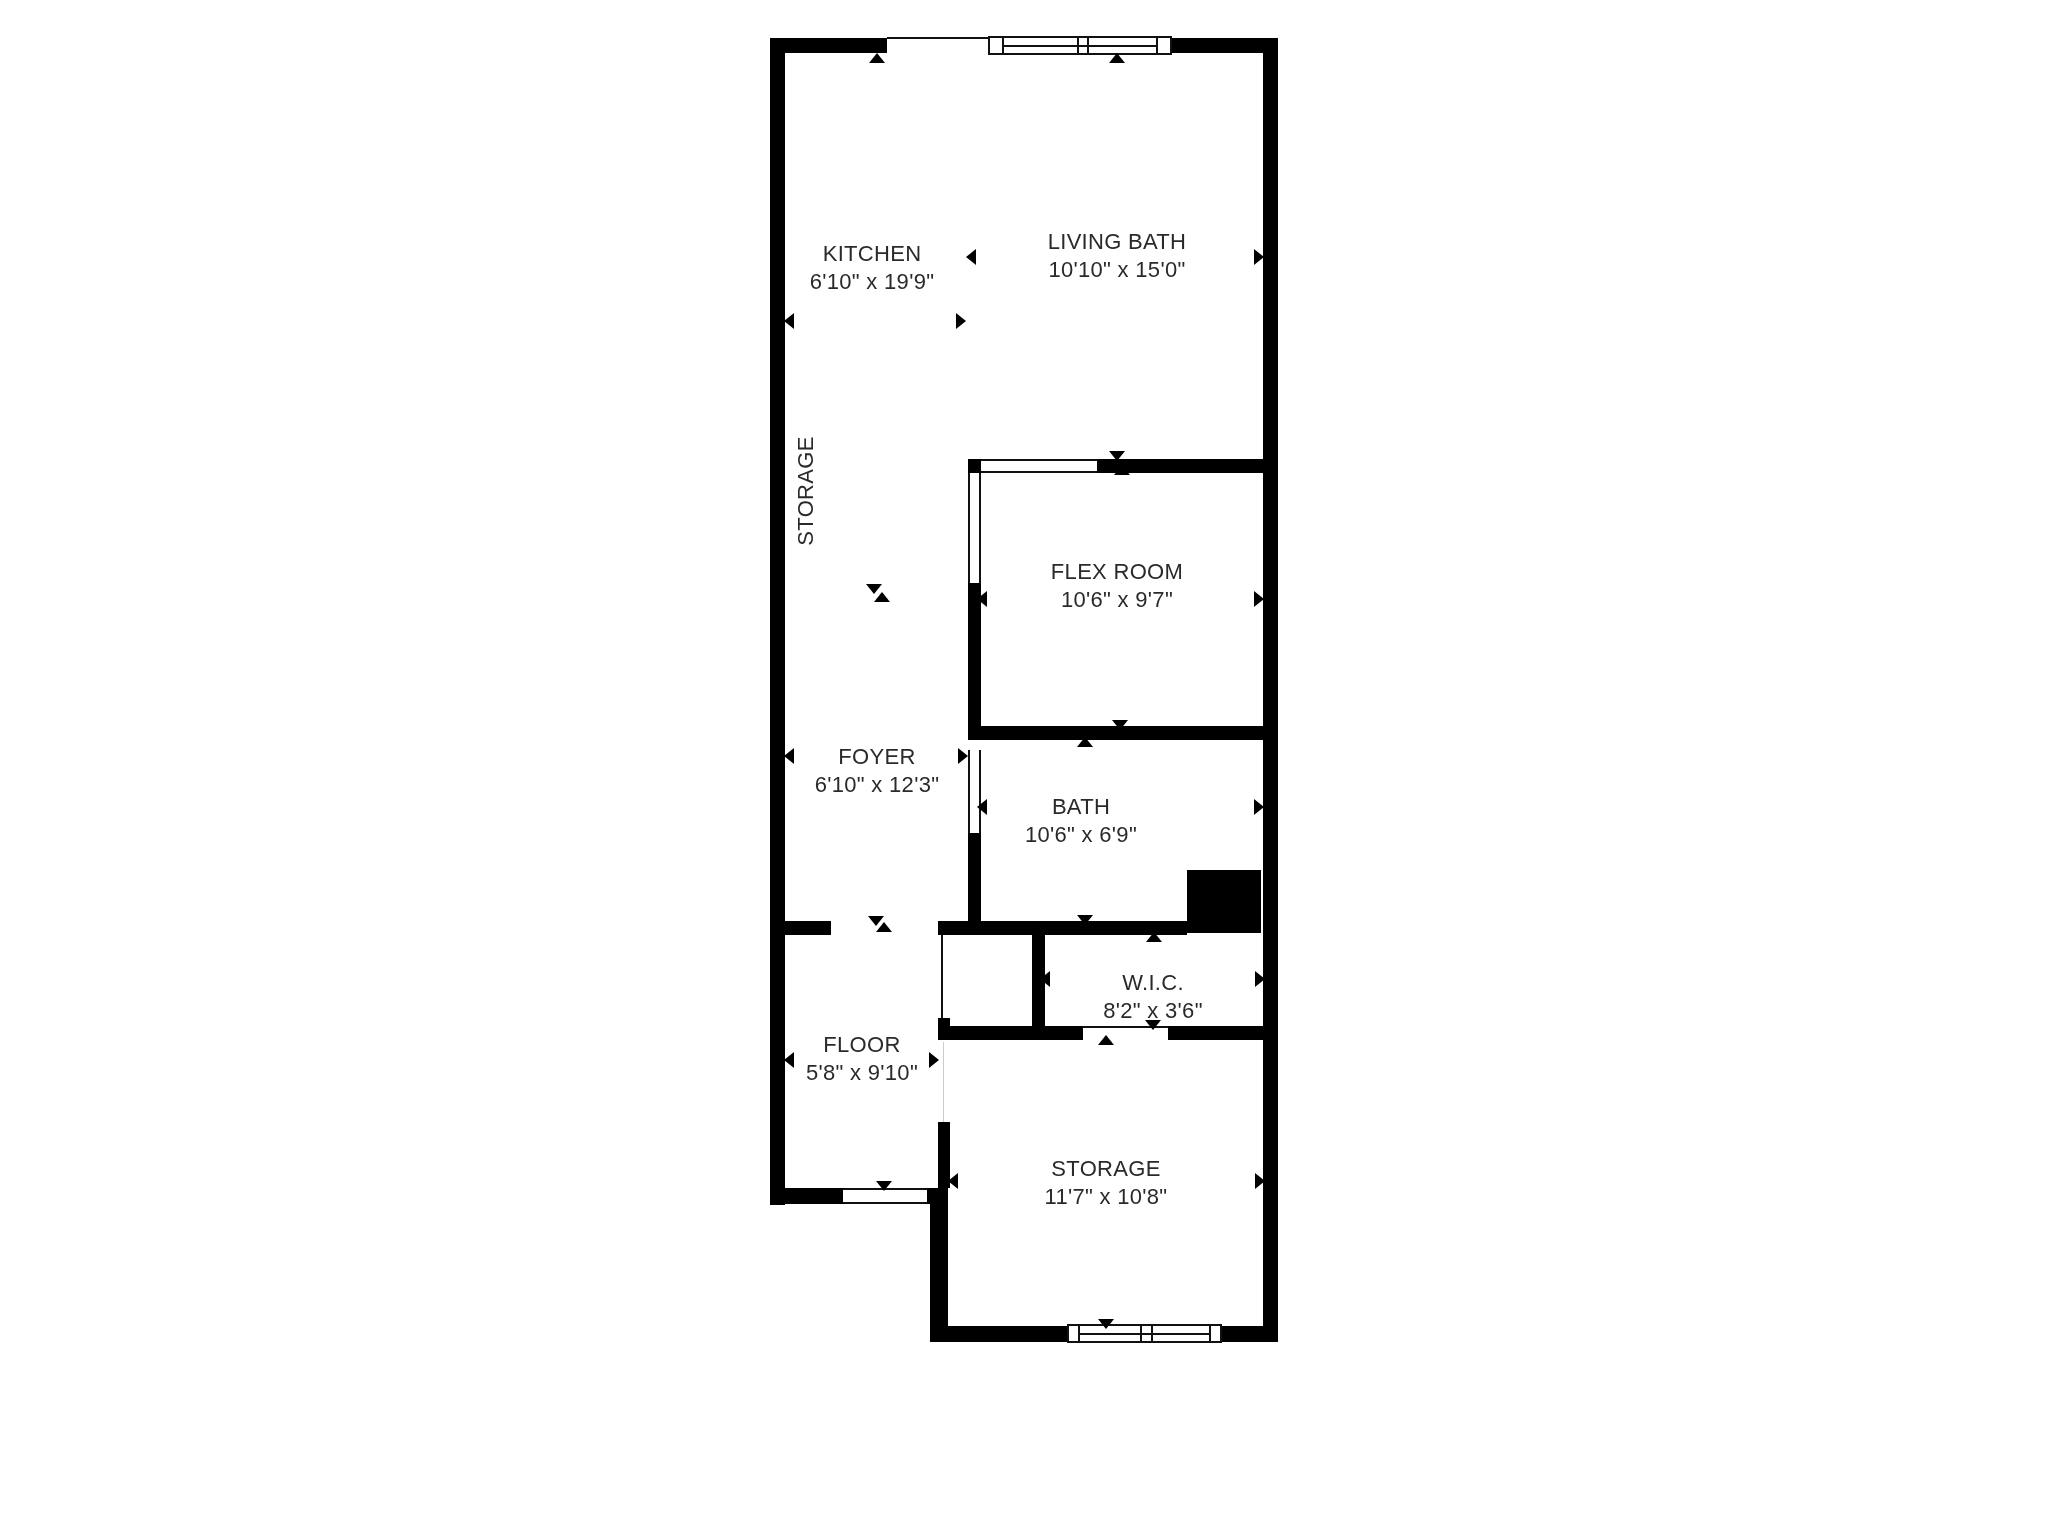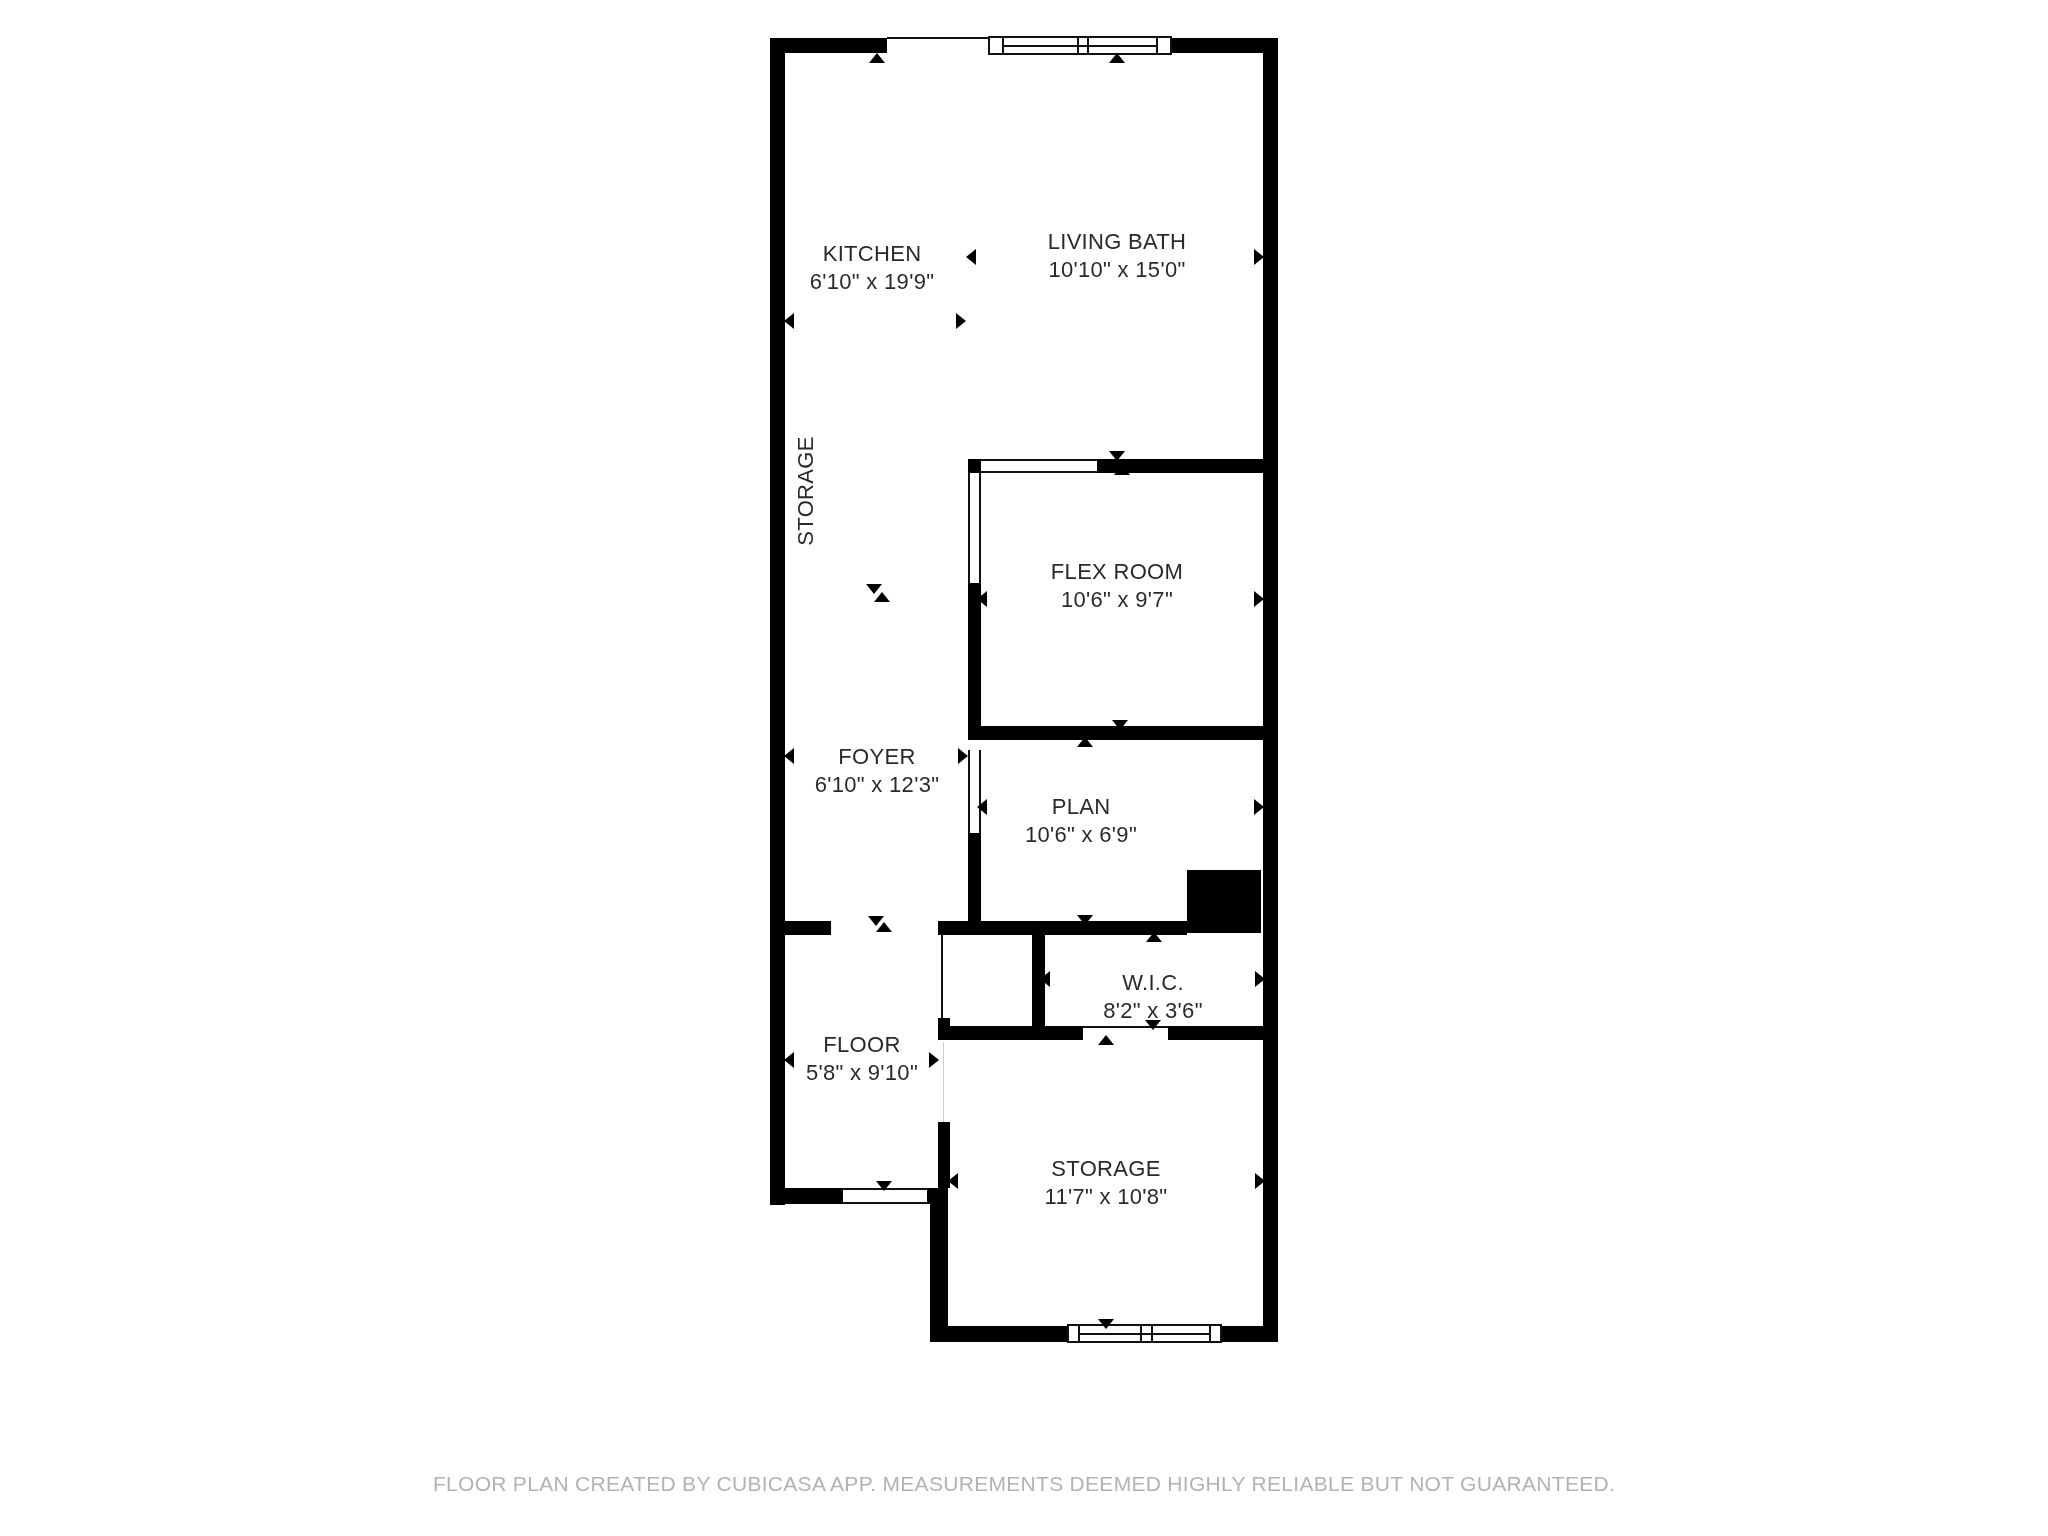--- a/index.html
+++ b/index.html
@@ -120,34 +120,33 @@
   </div>
   <div class="room-label" style="left:1117px;top:586px">
     <div>FLEX ROOM</div>
     <div>10'6" x 9'7"</div>
   </div>
   <div class="room-label" style="left:877px;top:771px">
     <div>FOYER</div>
     <div>6'10" x 12'3"</div>
   </div>
   <div class="room-label" style="left:1081px;top:821px">
-    <div>PLAN</div>
+    <div>BATH</div>
     <div>10'6" x 6'9"</div>
   </div>
   <div class="room-label" style="left:1153px;top:997px">
     <div>W.I.C.</div>
     <div>8'2" x 3'6"</div>
   </div>
   <div class="room-label" style="left:862px;top:1059px">
     <div>FLOOR</div>
     <div>5'8" x 9'10"</div>
   </div>
   <div class="room-label" style="left:1106px;top:1183px">
     <div>STORAGE</div>
     <div>11'7" x 10'8"</div>
   </div>
   <div class="room-label rot" style="left:806px;top:491px">
     <div>STORAGE</div>
   </div>
 
-  <div class="footer">FLOOR PLAN CREATED BY CUBICASA APP. MEASUREMENTS DEEMED HIGHLY RELIABLE BUT NOT GUARANTEED.</div>
 
 </div>
 
 </body></html>

